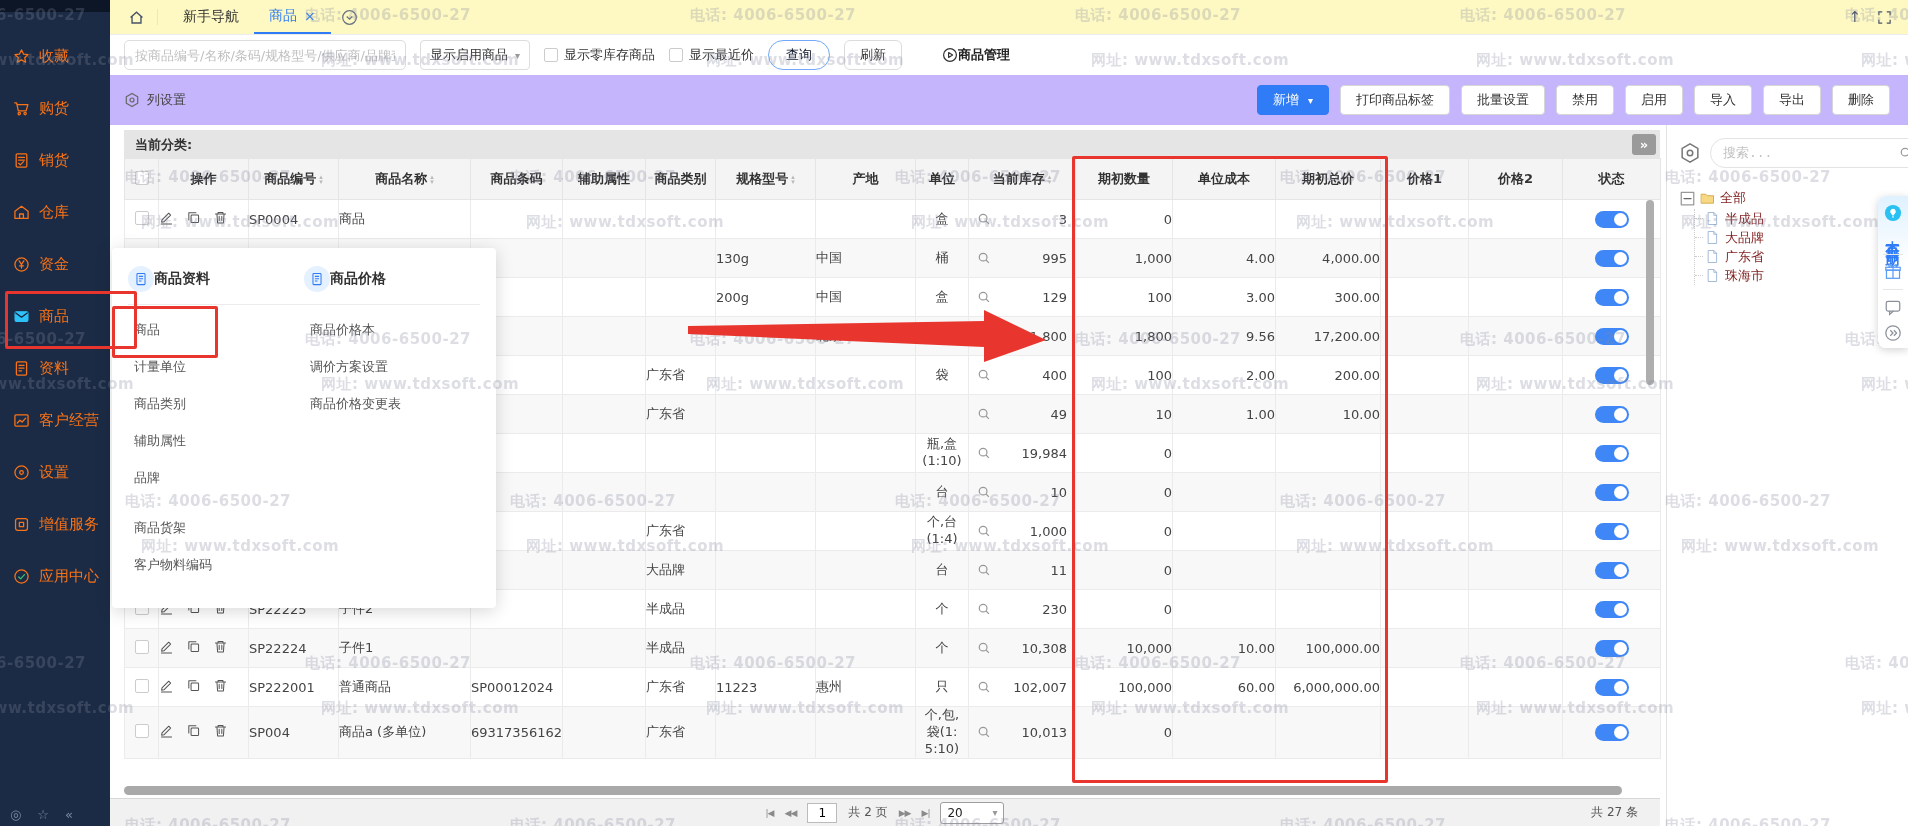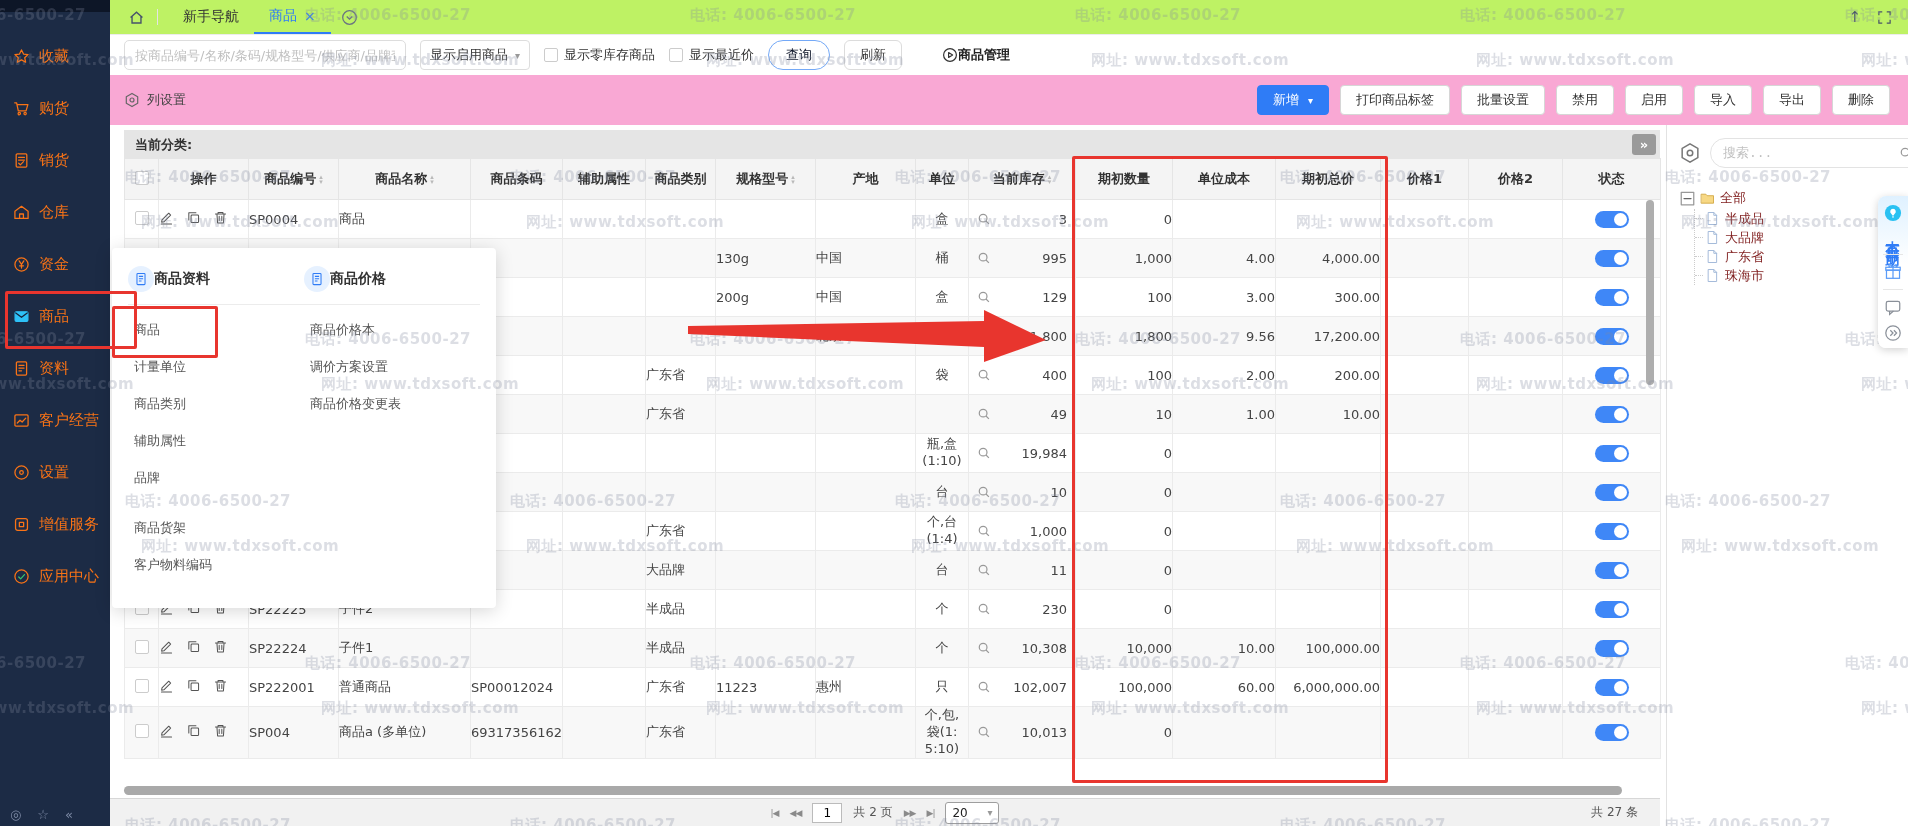--- a/index.html
+++ b/index.html
@@ -14,21 +14,21 @@
   .side-nav{padding-top:18px}
   .side-item{display:flex;align-items:center;gap:9px;height:52px;padding-left:13px;color:#f97316;font-size:15px;cursor:pointer}
   .s-ic{display:inline-flex;width:17px;height:17px}
   .s-ic svg{width:17px;height:17px}
   .side-item.active .s-ic rect{fill:#2ec1f7;stroke:#2ec1f7}
   .side-item.active .s-ic path{stroke:#16243d}
   .side-item .grn{stroke:#35c06f}
   .side-foot{position:absolute;bottom:4px;left:10px;display:flex;gap:16px;color:#7d8aa5;font-size:13px}
 
   
-  .topbar{position:absolute;left:110px;top:0;width:1798px;height:35px;background:#bef264;border-bottom:1px solid #ececec;
+  .topbar{position:absolute;left:110px;top:0;width:1798px;height:35px;background:#fef9c3;border-bottom:1px solid #ececec;
           display:flex;align-items:center;padding-left:18px;box-sizing:border-box;z-index:2}
   .home-ic{width:17px;height:17px;color:#47536b;margin-right:12px}
   .home-ic svg{width:17px;height:17px;fill:none;stroke:currentColor;stroke-width:1.3}
   .tb-div{width:1px;height:16px;background:#e4e4e4;margin-right:10px}
   .tab{display:flex;align-items:center;gap:7px;height:34px;padding:0 15px;font-size:14px;color:#333;box-sizing:border-box;cursor:pointer}
   .tab.active{color:#2f7cf6;border-bottom:2px solid #2f7cf6}
   .tab .close{font-size:14px;color:#2f7cf6}
   .hist{width:17px;height:17px;color:#6a7382;margin-left:10px}
   .hist svg{width:17px;height:17px;fill:none;stroke:currentColor;stroke-width:1.2}
   .win-ctrl{margin-left:auto;display:flex;align-items:center;gap:16px;padding-right:16px;color:#4a5568}
@@ -48,21 +48,21 @@
   .cb{width:14px;height:14px;border:1px solid #ccc;border-radius:2px;background:#fff;display:inline-block;box-sizing:border-box}
   .btn-query{height:30px;padding:0 17px;border:1px solid #74a9f7;color:#0f172a;border-radius:15px;background:#fff;
              font-size:13px;display:flex;align-items:center;cursor:pointer}
   .btn-refresh{height:30px;padding:0 15px;border:1px solid #dcdcdc;color:#333;border-radius:6px;background:#fff;
              font-size:13px;display:flex;align-items:center;cursor:pointer}
   .manage{display:flex;align-items:center;font-size:13px;color:#222;margin-left:26px;font-weight:bold;cursor:pointer}
   .manage .ic{width:16px;height:16px;color:#333}
   .manage .ic svg{width:16px;height:16px}
 
   
-  .actionbar{position:absolute;left:110px;top:75px;width:1798px;height:50px;background:#f9a8d4;display:flex;align-items:center;
+  .actionbar{position:absolute;left:110px;top:75px;width:1798px;height:50px;background:#c4b5fd;display:flex;align-items:center;
              padding:0 18px 0 14px;box-sizing:border-box;z-index:2}
   .colset{display:flex;align-items:center;gap:7px;font-size:13px;color:#444;cursor:pointer}
   .colset .ic{width:16px;height:16px;color:#666}
   .colset .ic svg{width:16px;height:16px}
   .act-group{margin-left:auto;display:flex;gap:11px}
   .btn{height:30px;padding:0 15px;border:1px solid #d6d6d6;border-radius:4px;background:#fff;font-size:13px;color:#333;
        display:flex;align-items:center;cursor:pointer;font-family:inherit}
   .btn.primary{background:#2f7cf6;border-color:#2f7cf6;color:#fff;gap:9px}
   .btn.primary .caret{color:#fff}
 
@@ -94,21 +94,21 @@
   .vscroll{position:absolute;left:1646px;top:200px;width:8px;height:185px;background:#aeaeae;border-radius:4px;z-index:20}
   .hscroll{position:absolute;left:124px;top:786px;width:1498px;height:9px;background:#a9a9a9;border-radius:5px;z-index:20}
 
   
   .pagbar{position:absolute;left:110px;top:798px;width:1550px;height:28px;background:#f1f1f1;border-top:1px solid #d7d7d7;
           display:flex;align-items:center;justify-content:center;box-sizing:border-box;z-index:2}
   .pag-center{display:flex;align-items:center;gap:11px;font-size:12px;color:#555}
   .pg-btn{color:#8a8a8a;font-size:9px;cursor:pointer;letter-spacing:-1px}
   .pg-input{width:30px;height:20px;border:1px solid #bbb;text-align:center;font-size:12px;background:#fff;box-sizing:border-box;
             outline:none;font-family:inherit}
-  .pg-size{width:54px;height:22px;border:1px solid #9e9e9e;border-radius:3px;background:#fff;display:flex;align-items:center;
+  .pg-size{width:64px;height:22px;border:1px solid #9e9e9e;border-radius:3px;background:#fff;display:flex;align-items:center;
             justify-content:space-between;padding:0 6px;font-size:12px;color:#222;box-sizing:border-box;cursor:pointer}
   .pg-count{position:absolute;right:22px;font-size:12px;color:#555}
 
   
   .rpanel{position:absolute;left:1666px;top:125px;width:242px;height:701px;background:#fff;border-left:1px solid #e2e2e2;
           box-sizing:border-box;z-index:1}
   .rp-top{display:flex;align-items:center;gap:9px;padding:13px 12px 9px 12px}
   .rp-gear{width:22px;height:22px;color:#777;cursor:pointer}
   .rp-gear svg{width:22px;height:22px;fill:none;stroke:currentColor;stroke-width:1.1}
   .rp-search{flex:1;height:30px;border:1px solid #e3e3e3;border-radius:15px;display:flex;align-items:center;padding:0 10px;

